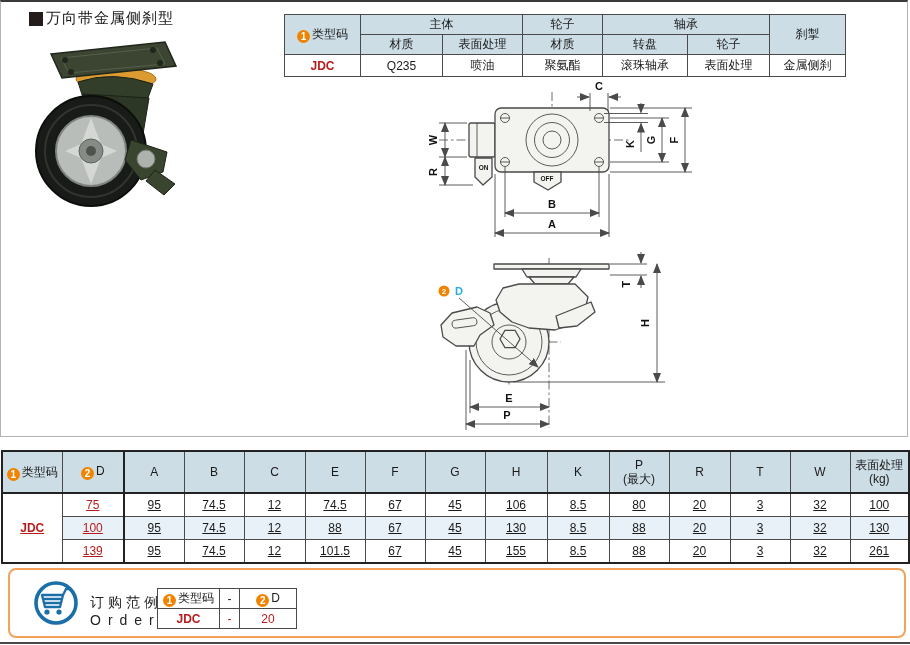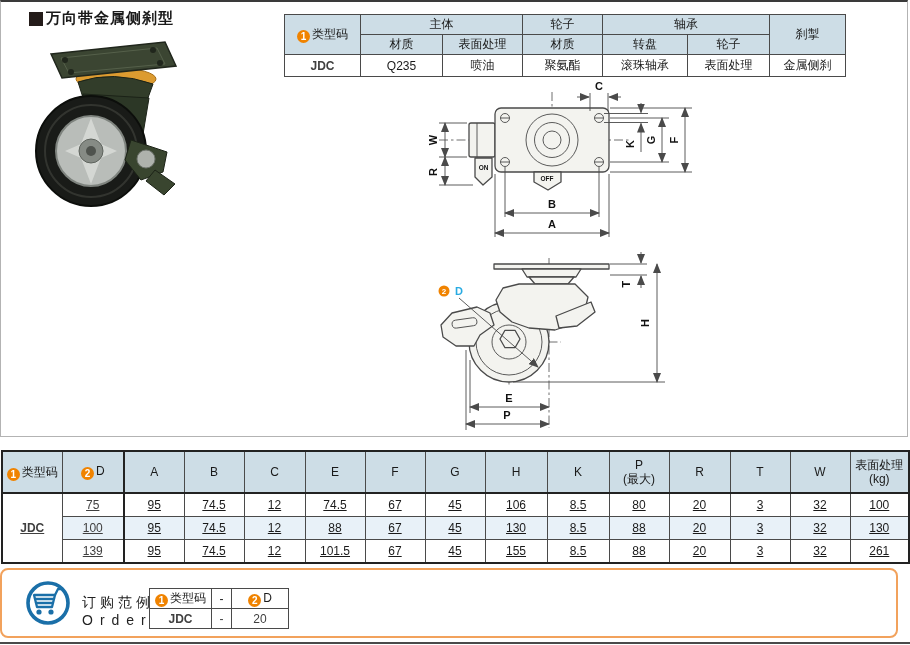--- a/index.html
+++ b/index.html
@@ -5,29 +5,29 @@
   html,body{margin:0;padding:0;background:#ffffff;}
   #stage{position:relative;width:910px;height:645px;background:#fff;overflow:hidden;
          font-family:"Liberation Sans",sans-serif;color:#1a1a1a;}
 
   
   .upper-box{position:absolute;left:0;top:0;width:908px;height:437px;
              border-top:2px solid #3a3a3a;border-left:1px solid #b3b3b3;
              border-right:1px solid #b3b3b3;border-bottom:1px solid #b3b3b3;
              box-sizing:border-box;background:#fff;}
   .title{position:absolute;left:8px;top:7px;display:flex;align-items:center;gap:3px;
-         font-size:15px;font-weight:bold;letter-spacing:1px;padding-left:20px;}
+         font-size:15px;font-weight:normal;letter-spacing:1px;padding-left:20px;}
   .title .sq{width:14px;height:14px;background:#241c1a;display:inline-block;}
 
   
   table{border-collapse:collapse;table-layout:fixed;}
   th,td{border:1px solid #4a4a4a;text-align:center;vertical-align:middle;
         font-size:12px;font-weight:normal;padding:0;overflow:hidden;white-space:nowrap;}
   .hdr{background:#cddde6;}
-  .blue{color:#404040;}
+  .blue{color:#b91c1c;}
   .bold{font-weight:bold;}
   .pre{white-space:pre-line;line-height:14px;}
   .badge{display:inline-block;width:13px;height:13px;border-radius:50%;background:#f08300;
          color:#fff;font-size:10px;font-weight:bold;line-height:13px;text-align:center;
          margin-right:2px;vertical-align:-2px;}
 
   
   .spec-table{position:absolute;left:283px;top:12px;width:561px;border:1px solid #333;}
   .spec-table tr{height:20px;}
   .spec-table tr.data{height:22px;}
@@ -43,21 +43,21 @@
   .drawing{position:absolute;left:418px;top:74px;}
   .photo{position:absolute;left:12px;top:30px;}
   .cl{stroke:#4a4a4a;stroke-width:0.8;stroke-dasharray:9 3 2.5 3;fill:none;}
   .part{fill:#f3f3ef;stroke:#4a4a4a;stroke-width:1.3;stroke-linejoin:round;}
   .thin{stroke:#4a4a4a;stroke-width:0.9;fill:none;}
   .dim{stroke:#4a4a4a;stroke-width:0.9;fill:none;}
   text.dl{font-family:"Liberation Sans",sans-serif;font-size:11px;font-weight:bold;fill:#111;}
   text.tiny{font-family:"Liberation Sans",sans-serif;font-size:6.5px;font-weight:bold;fill:#111;}
 
   
-  .order-box{position:absolute;left:0;top:568px;width:898px;height:70px;
+  .order-box{position:absolute;left:8px;top:568px;width:898px;height:70px;
              border:2px solid #f2a25c;border-radius:8px;box-sizing:border-box;background:#fff;}
   .cart{position:absolute;left:22px;top:9px;}
   .order-titles{position:absolute;left:80px;top:23px;line-height:18px;font-size:14px;color:#222;}
   .order-titles .cn{letter-spacing:4px;}
   .order-titles .en{letter-spacing:7px;}
   .order-table{position:absolute;left:147px;top:18px;width:139px;border:1px solid #333;}
   .order-table tr{height:20px;}
 
   .bottom-line{position:absolute;left:0;top:642px;width:910px;height:2px;background:#4a4a4a;}
 </style>

